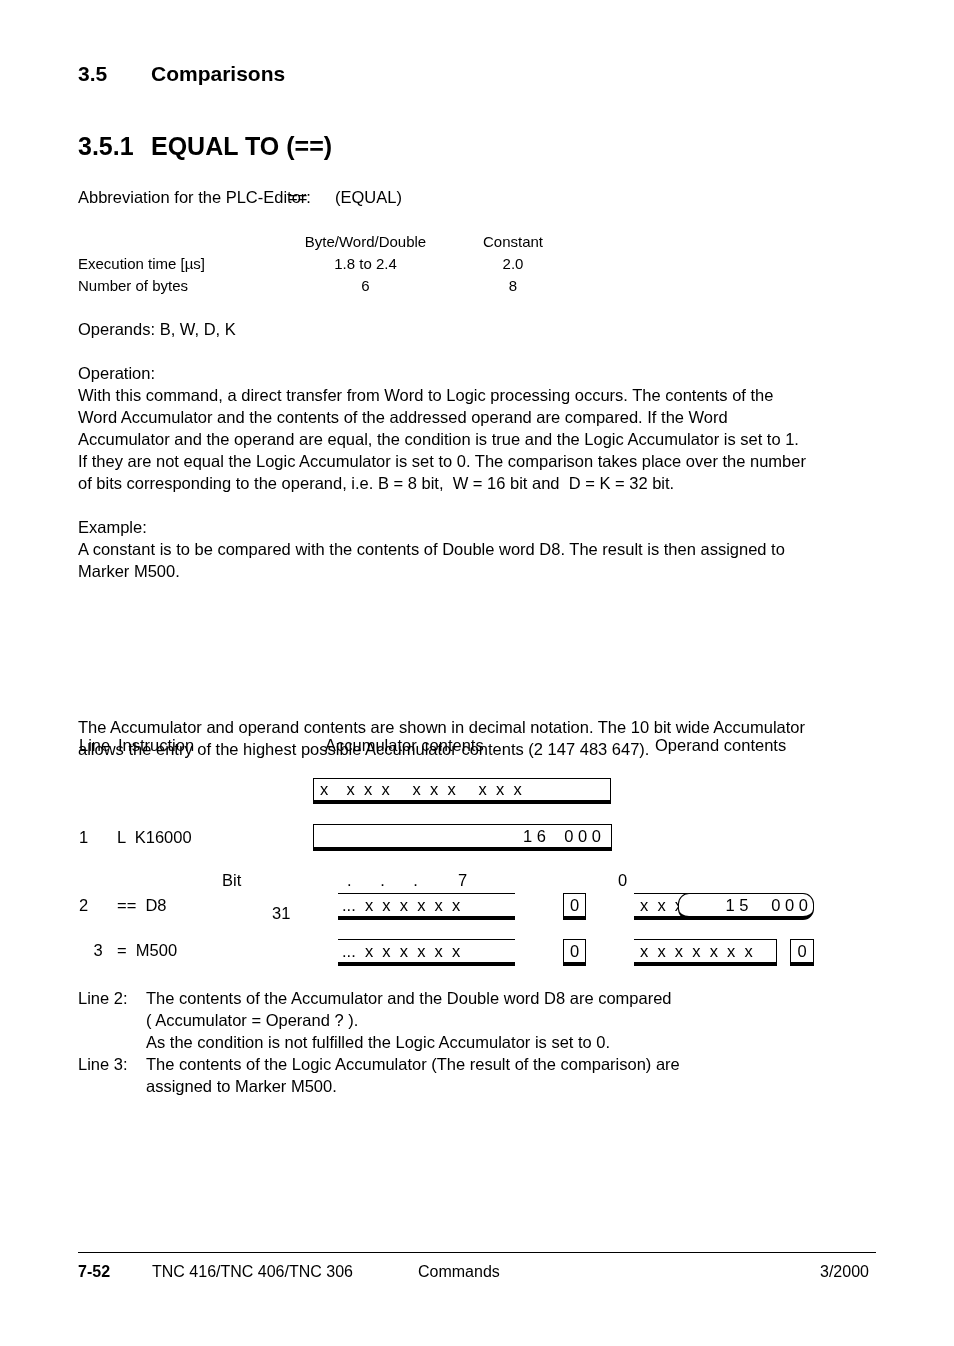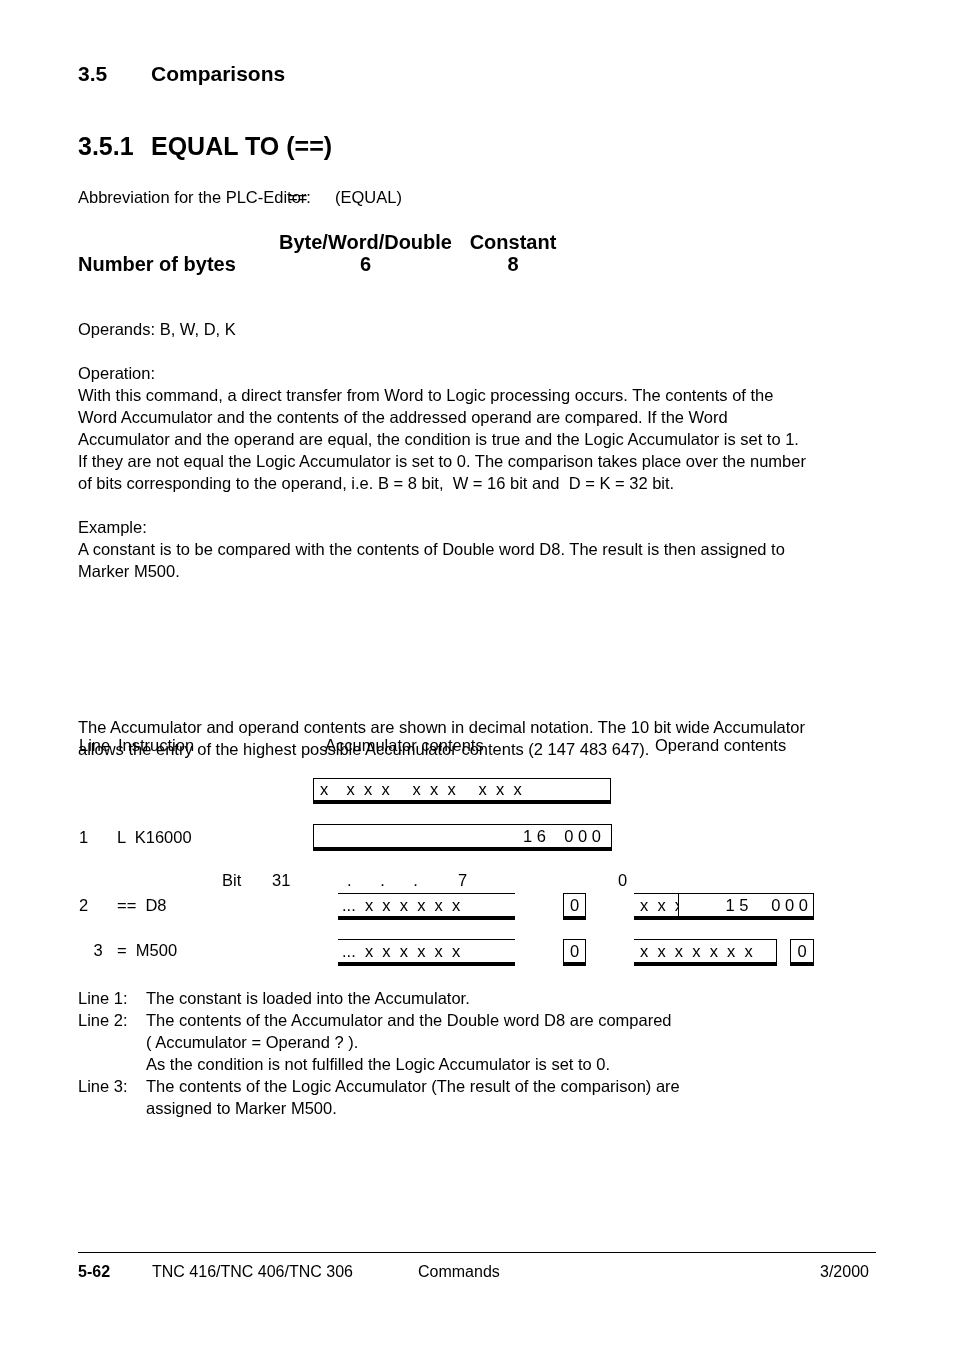--- a/index.html
+++ b/index.html
@@ -55,21 +55,21 @@
 
   
   .spec {
     position: absolute;
     left: 78px;
     top: 231px;
     font-size: 16.5px;
     line-height: 22px;
     border-collapse: collapse;
   }
-  .spec td { padding: 0; white-space: pre; font-size: 20px; font-weight: bold; }
+  .spec td { padding: 0; white-space: pre; font-size: 15px; }
   .spec .c-lbl { width: 200px; text-align: left; }
   .spec .c-bwd { width: 175px; text-align: center; }
   .spec .c-con { width: 120px; text-align: center; }
 
   .operands { left: 78px; top: 318px; }
   .oper-head { left: 78px; top: 362px; }
   .oper-body { left: 78px; top: 384px; }
   .example-head { left: 78px; top: 516px; }
   .example-body { left: 78px; top: 538px; }
 
@@ -144,21 +144,21 @@
     position: absolute;
     top: 871px;
     left: 222px;
     width: 420px;
     height: 20px;
     font-size: 16.5px;
     white-space: pre;
   }
   .bs { position: absolute; top: 0; }
   .bs-bit  { left: 0px; }
-  .bs-31   { left: 50px; }
+  .bs-31   { left: 50px; margin-top: 33px; }
   .bs-dots { left: 125px; letter-spacing: 12px; }
   .bs-7    { left: 236px; }
   .bs-0    { left: 396px; }
 
   
   .acc-split {
     position: absolute;
     height: 27px;
     display: flex;
     align-items: stretch;
@@ -192,20 +192,21 @@
     border-right: 1.5px solid #000;
     padding-left: 6px;
   }
 
   
   .box-opd15 {
     left: 678px; top: 893px;
     width: 136px; height: 27px;
     justify-content: flex-end;
     padding-right: 5px;
+    border-radius: 11px;
   }
   .box-opd0 {
     left: 790px; top: 939px;
     width: 24px; height: 27px;
     justify-content: center;
   }
 
   
   .expl {
     position: absolute;
@@ -250,20 +251,25 @@
   <div class="t abbrev"><span class="lbl">Abbreviation for the PLC-Editor:</span><span class="op">==</span><span>(EQUAL)</span></div>
 
   <table class="spec">
     <tbody>
         <tr>
       <td class="c-lbl"></td>
       <td class="c-bwd">Byte/Word/Double</td>
       <td class="c-con">Constant</td>
     </tr>
     <tr>
+      <td class="c-lbl">Execution time [µs]</td>
+      <td class="c-bwd">1.8 to 2.4</td>
+      <td class="c-con">2.0</td>
+    </tr>
+    <tr>
       <td class="c-lbl">Number of bytes</td>
       <td class="c-bwd">6</td>
       <td class="c-con">8</td>
     </tr>
   </tbody>
     </table>
 
   <div class="t operands">Operands: B, W, D, K</div>
 
   <div class="t oper-head">Operation:</div>
@@ -314,24 +320,20 @@
       <div class="seg seg-hi">...  x  x  x  x  x  x</div>
       <div class="seg seg-bit">0</div>
       <div class="seg seg-lo">x  x  x  x  x  x  x</div>
     </div>
     <div class="box box-opd0">0</div>
 
   </div>
 
   <table class="expl">
     <tbody>
-        <tr>
-      <td class="c-tag">Line 1:</td>
-      <td>The constant is loaded into the Accumulator.</td>
-    </tr>
     <tr>
       <td class="c-tag">Line 2:</td>
       <td>The contents of the Accumulator and the Double word D8 are compared</td>
     </tr>
     <tr>
       <td class="c-tag"></td>
       <td>( Accumulator = Operand ? ).</td>
     </tr>
     <tr>
       <td class="c-tag"></td>
@@ -342,18 +344,18 @@
       <td>The contents of the Logic Accumulator (The result of the comparison) are</td>
     </tr>
     <tr>
       <td class="c-tag"></td>
       <td>assigned to Marker M500.</td>
     </tr>
   </tbody>
     </table>
 
   <div class="footer-rule"></div>
-  <div class="footer f-page">5-62</div>
+  <div class="footer f-page">7-52</div>
   <div class="footer f-prod">TNC 416/TNC 406/TNC 306</div>
   <div class="footer f-chap">Commands</div>
   <div class="footer f-date">3/2000</div>
 
 </div>
 
 </body></html>

